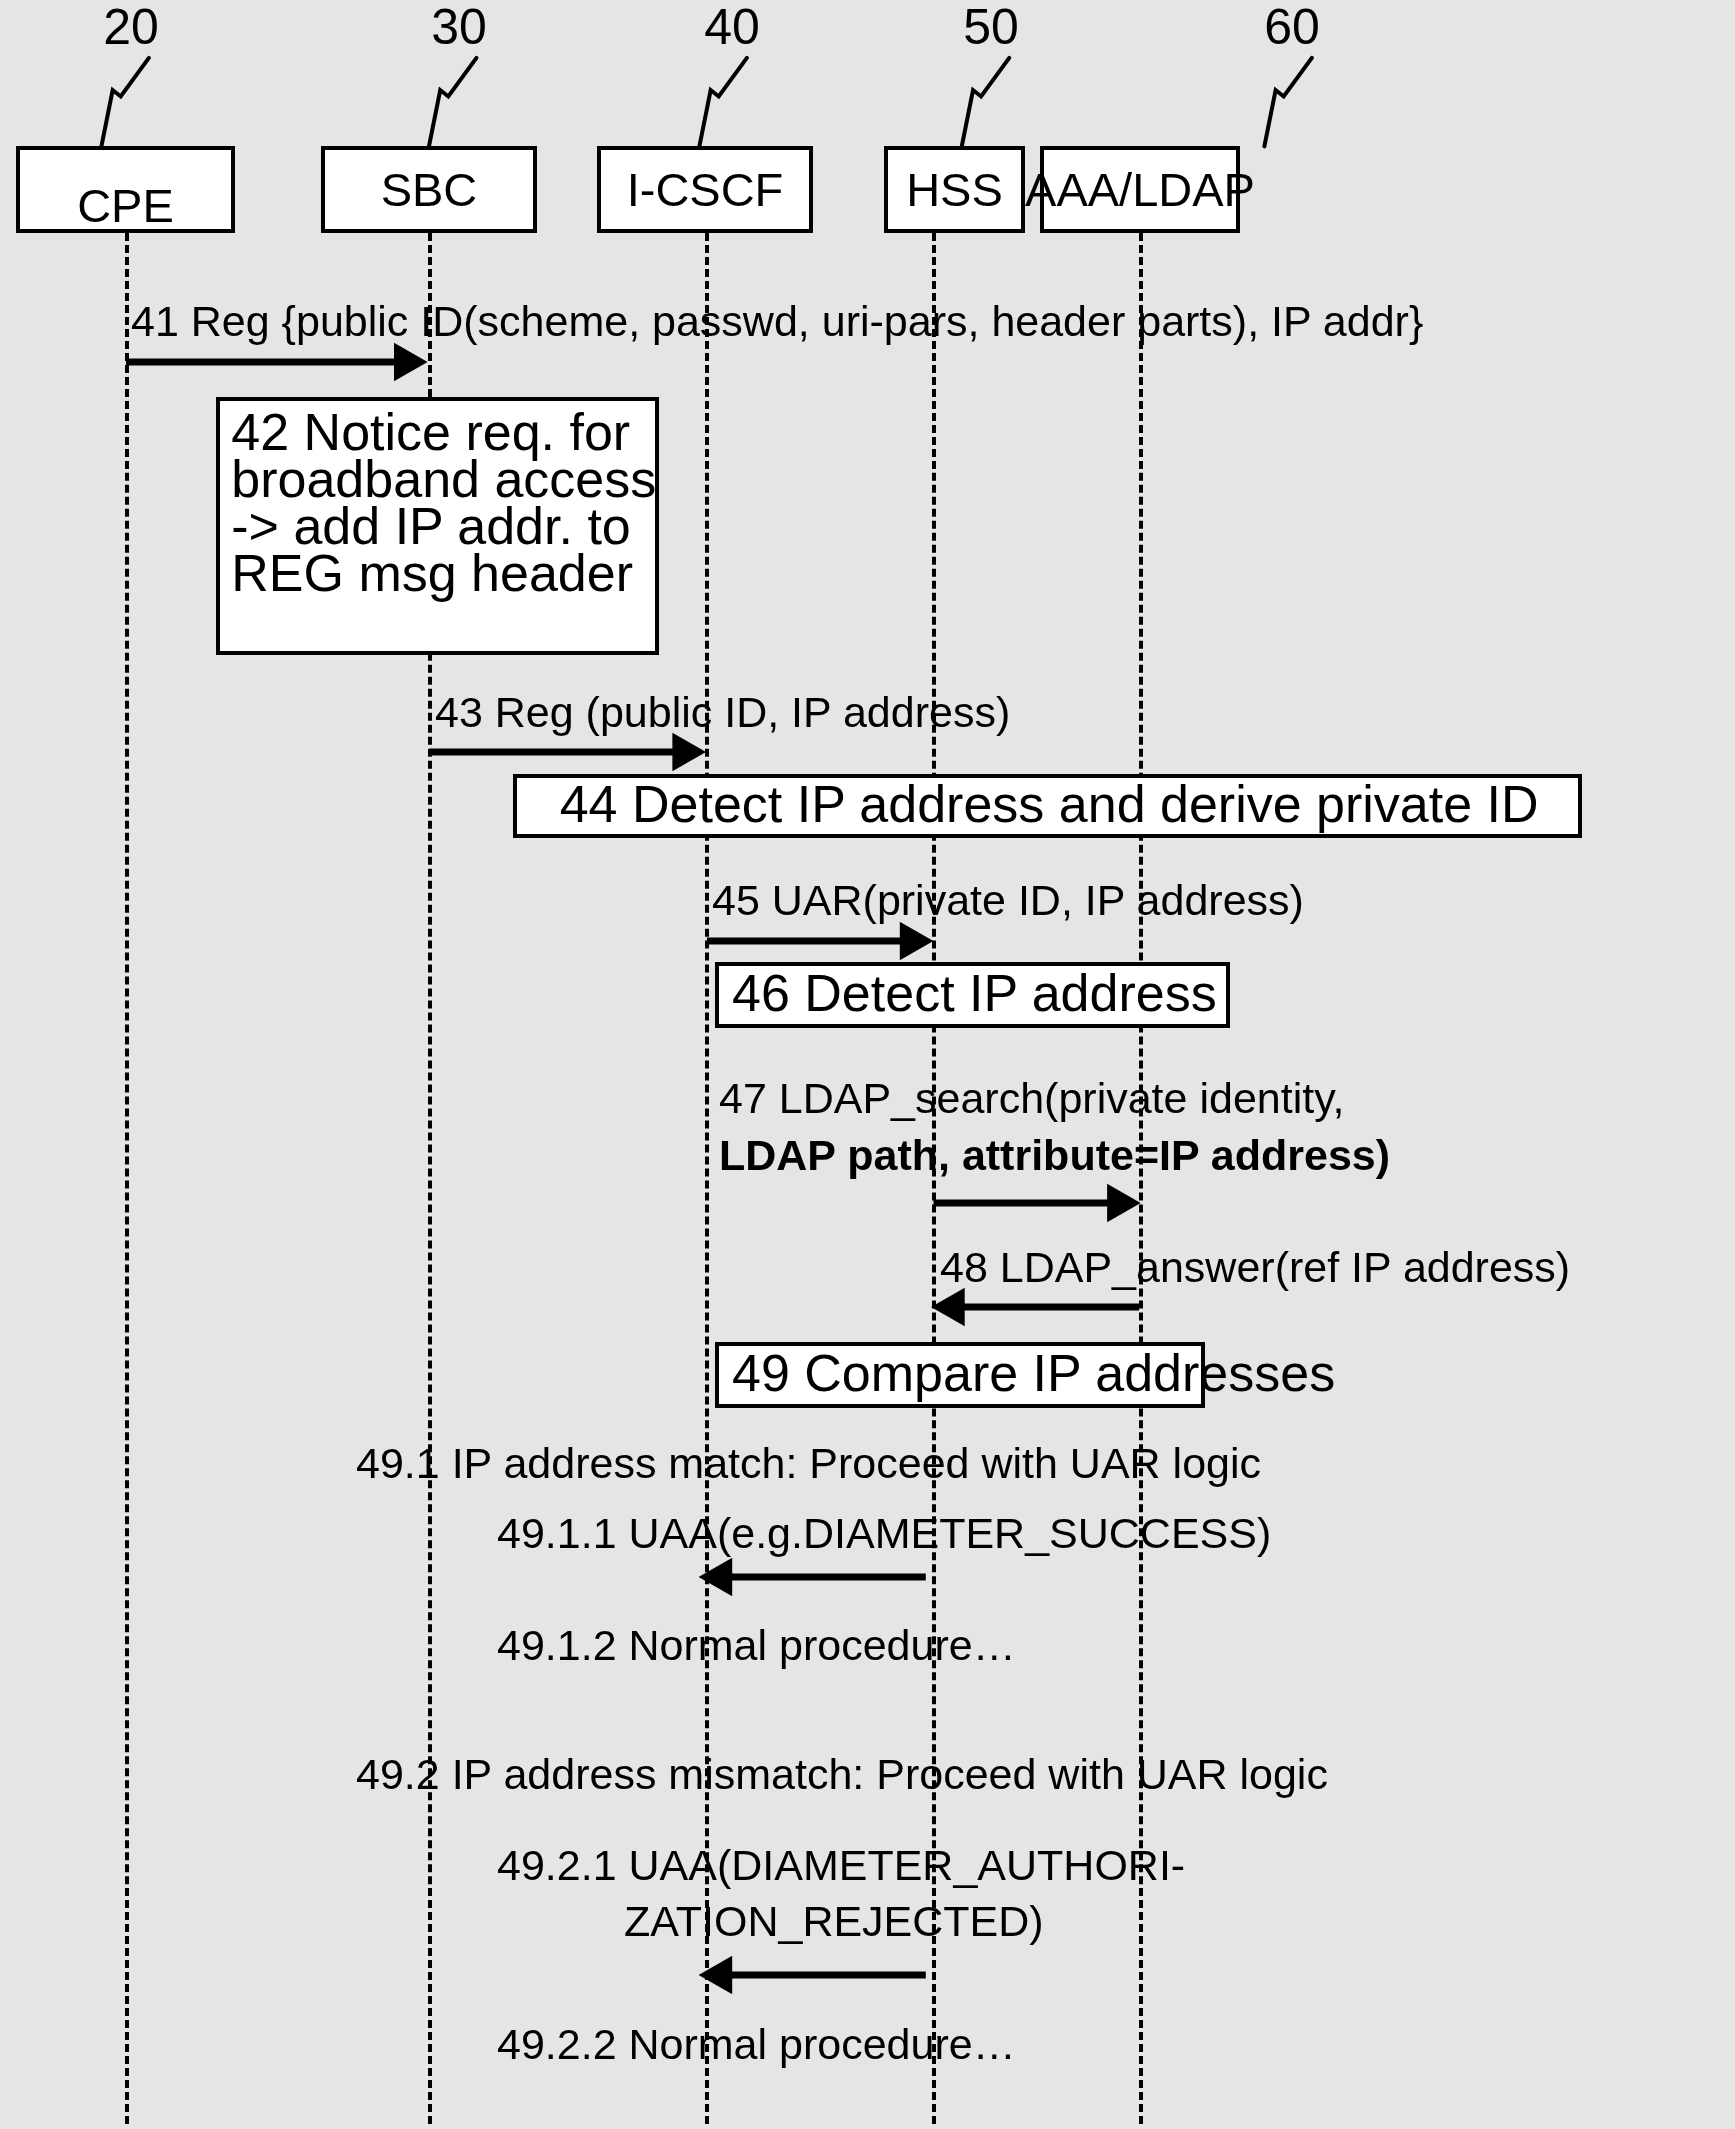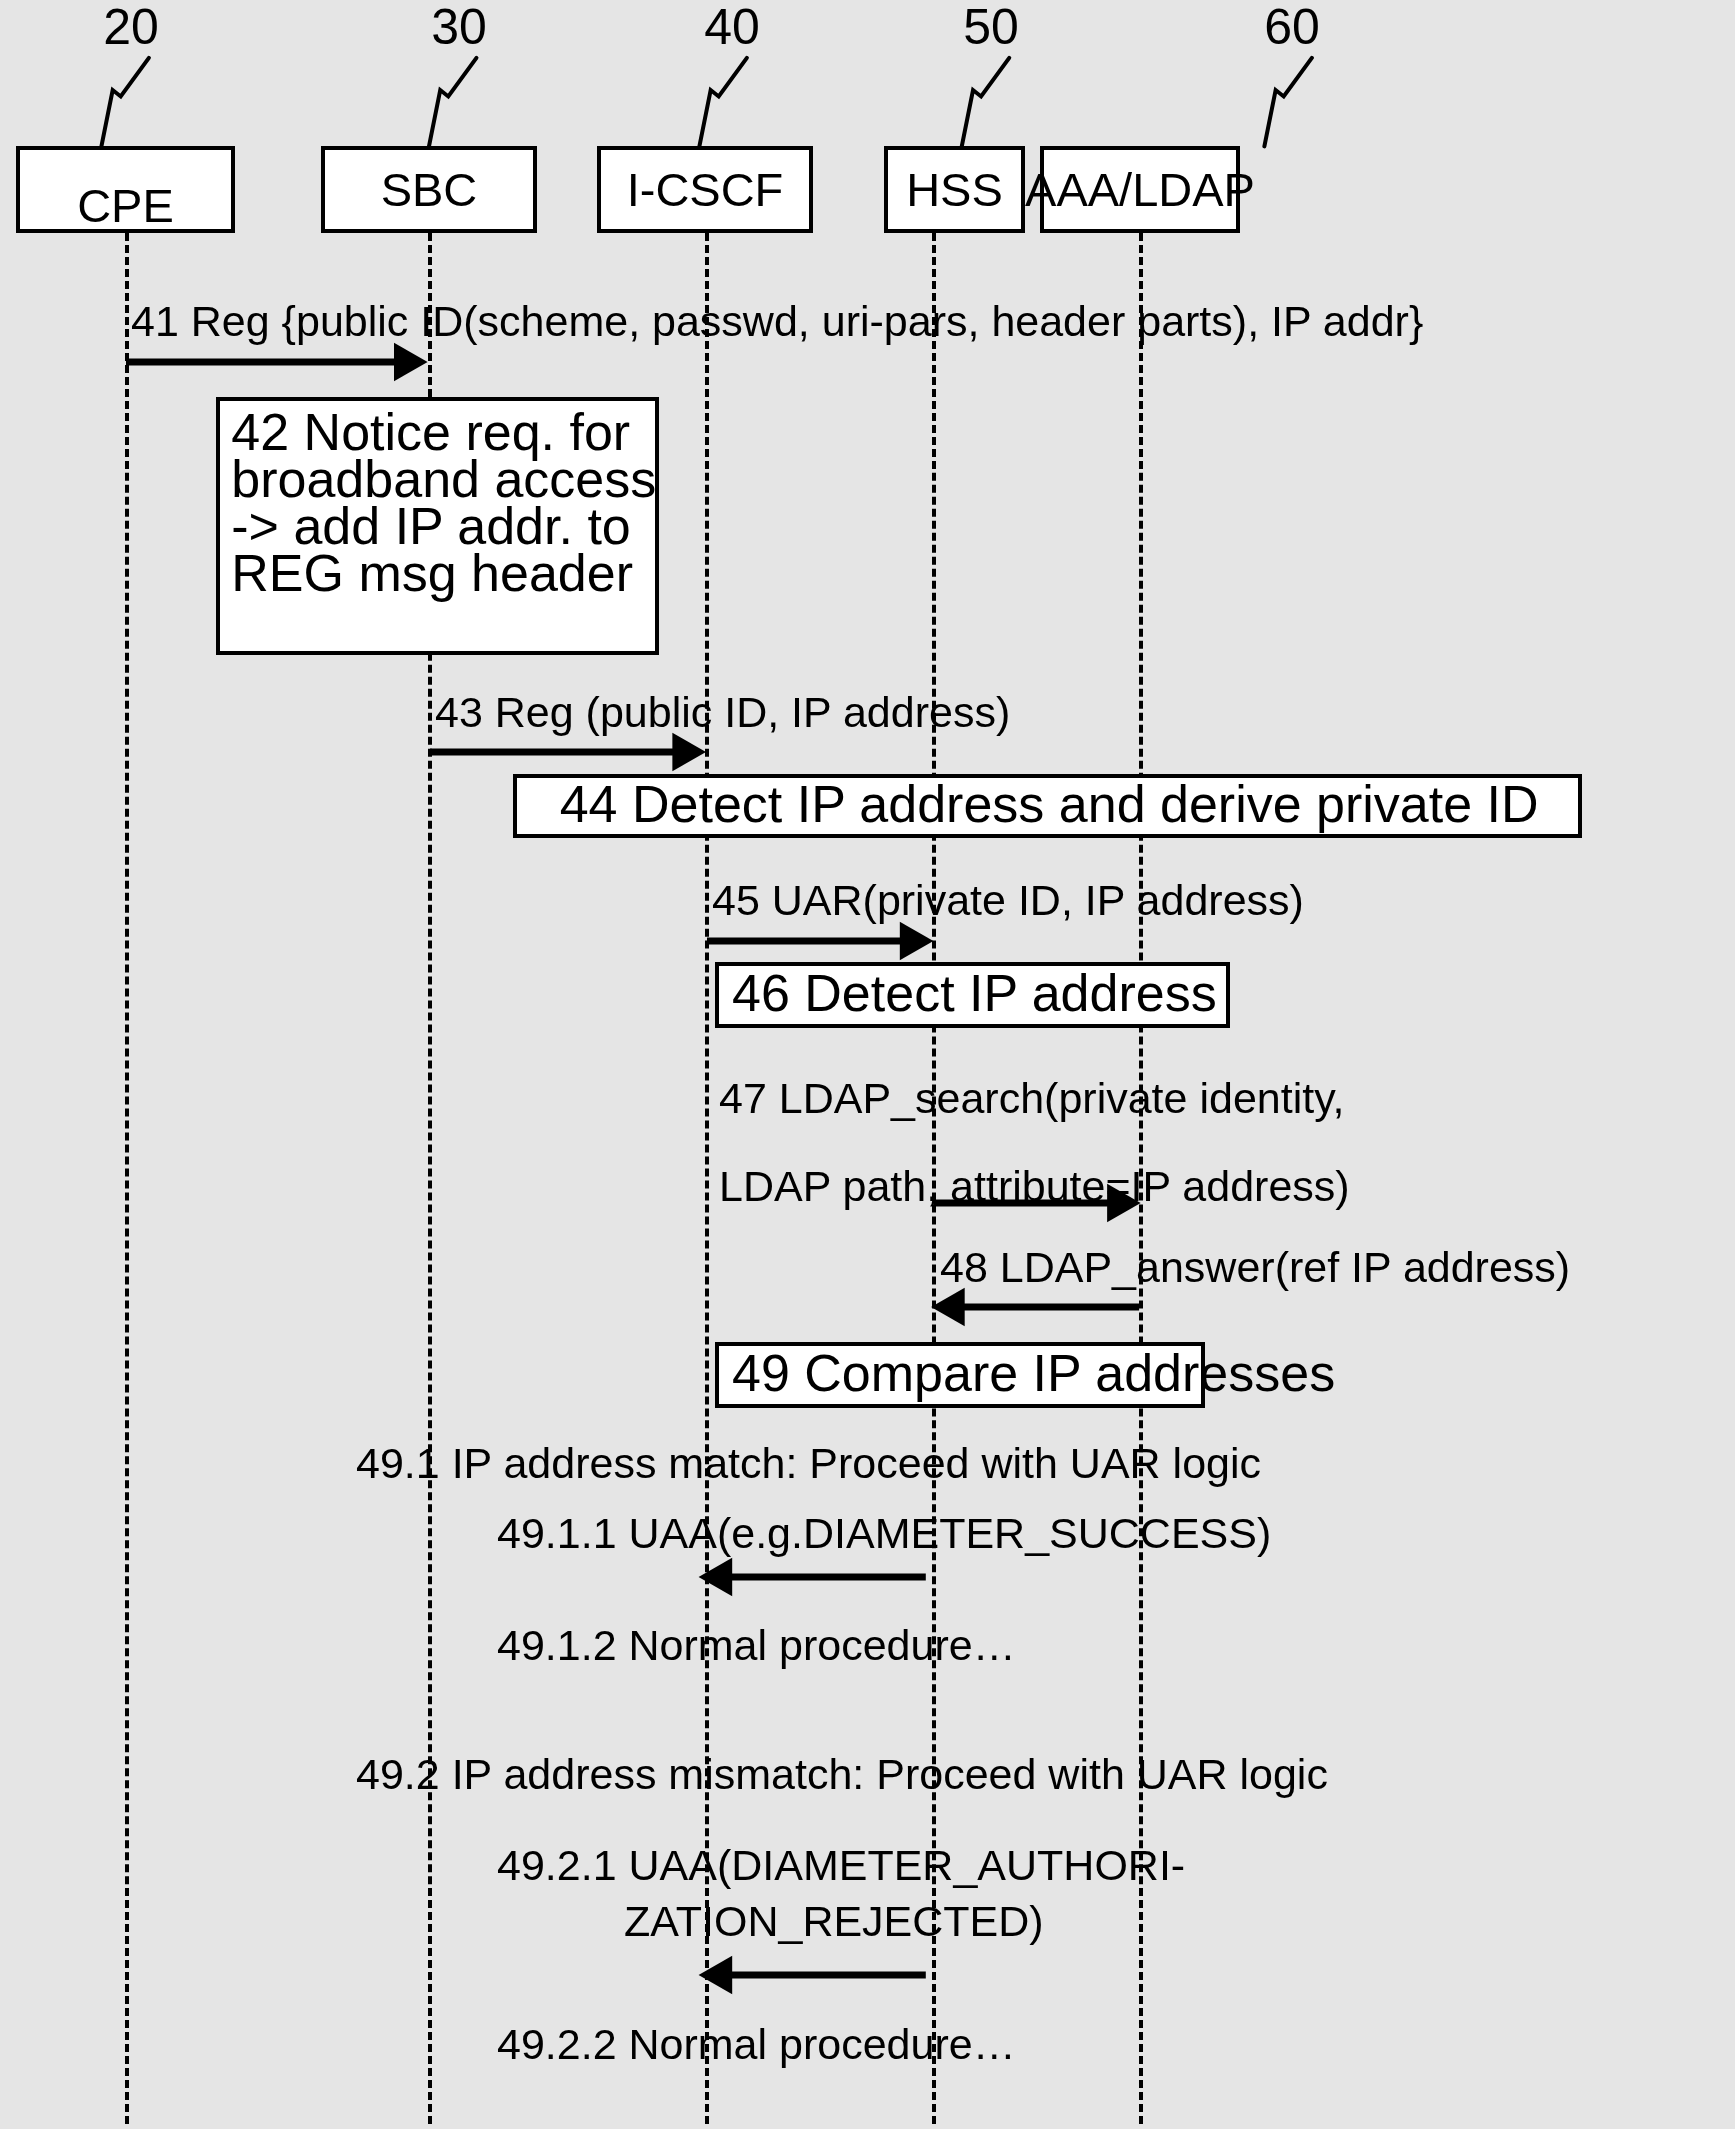--- a/index.html
+++ b/index.html
@@ -146,21 +146,21 @@
   <svg class="arrow" style="left:694px;top:917px;width:274px;height:48px;" viewBox="0 0 340 60" width="274" height="48">
     <line x1="15" y1="30" x2="272" y2="30" stroke="#000" stroke-width="9"></line>
     <polygon points="298,30 256,6 256,54" fill="#000"></polygon>
   </svg>
 
   <div class="notebox single thick" style="left:715px;top:962px;width:515px;height:66px;">
     <span class="nb-line">46 Detect IP address</span>
   </div>
 
   <div class="msgtext" style="left:719px;top:1074px;">47 LDAP_search(private identity,</div>
-  <div class="msgtext" style="left:719px;top:1162px;">LDAP path, attribute=IP address)</div>
+  <div class="msgtext" style="left:719px;top:1131px;font-weight:bold;">LDAP path, attribute=IP address)</div>
   <svg class="arrow" style="left:921px;top:1179px;width:249px;height:48px;" viewBox="0 0 310 60" width="249" height="48">
     <line x1="15" y1="30" x2="248" y2="30" stroke="#000" stroke-width="9"></line>
     <polygon points="274,30 232,6 232,54" fill="#000"></polygon>
   </svg>
 
   <div class="msgtext" style="left:940px;top:1243px;">48 LDAP_answer(ref IP address)</div>
   <svg class="arrow" style="left:921px;top:1283px;width:249px;height:48px;" viewBox="0 0 310 60" width="249" height="48">
     <line x1="40" y1="30" x2="272" y2="30" stroke="#000" stroke-width="9"></line>
     <polygon points="12,30 54,6 54,54" fill="#000"></polygon>
   </svg>

